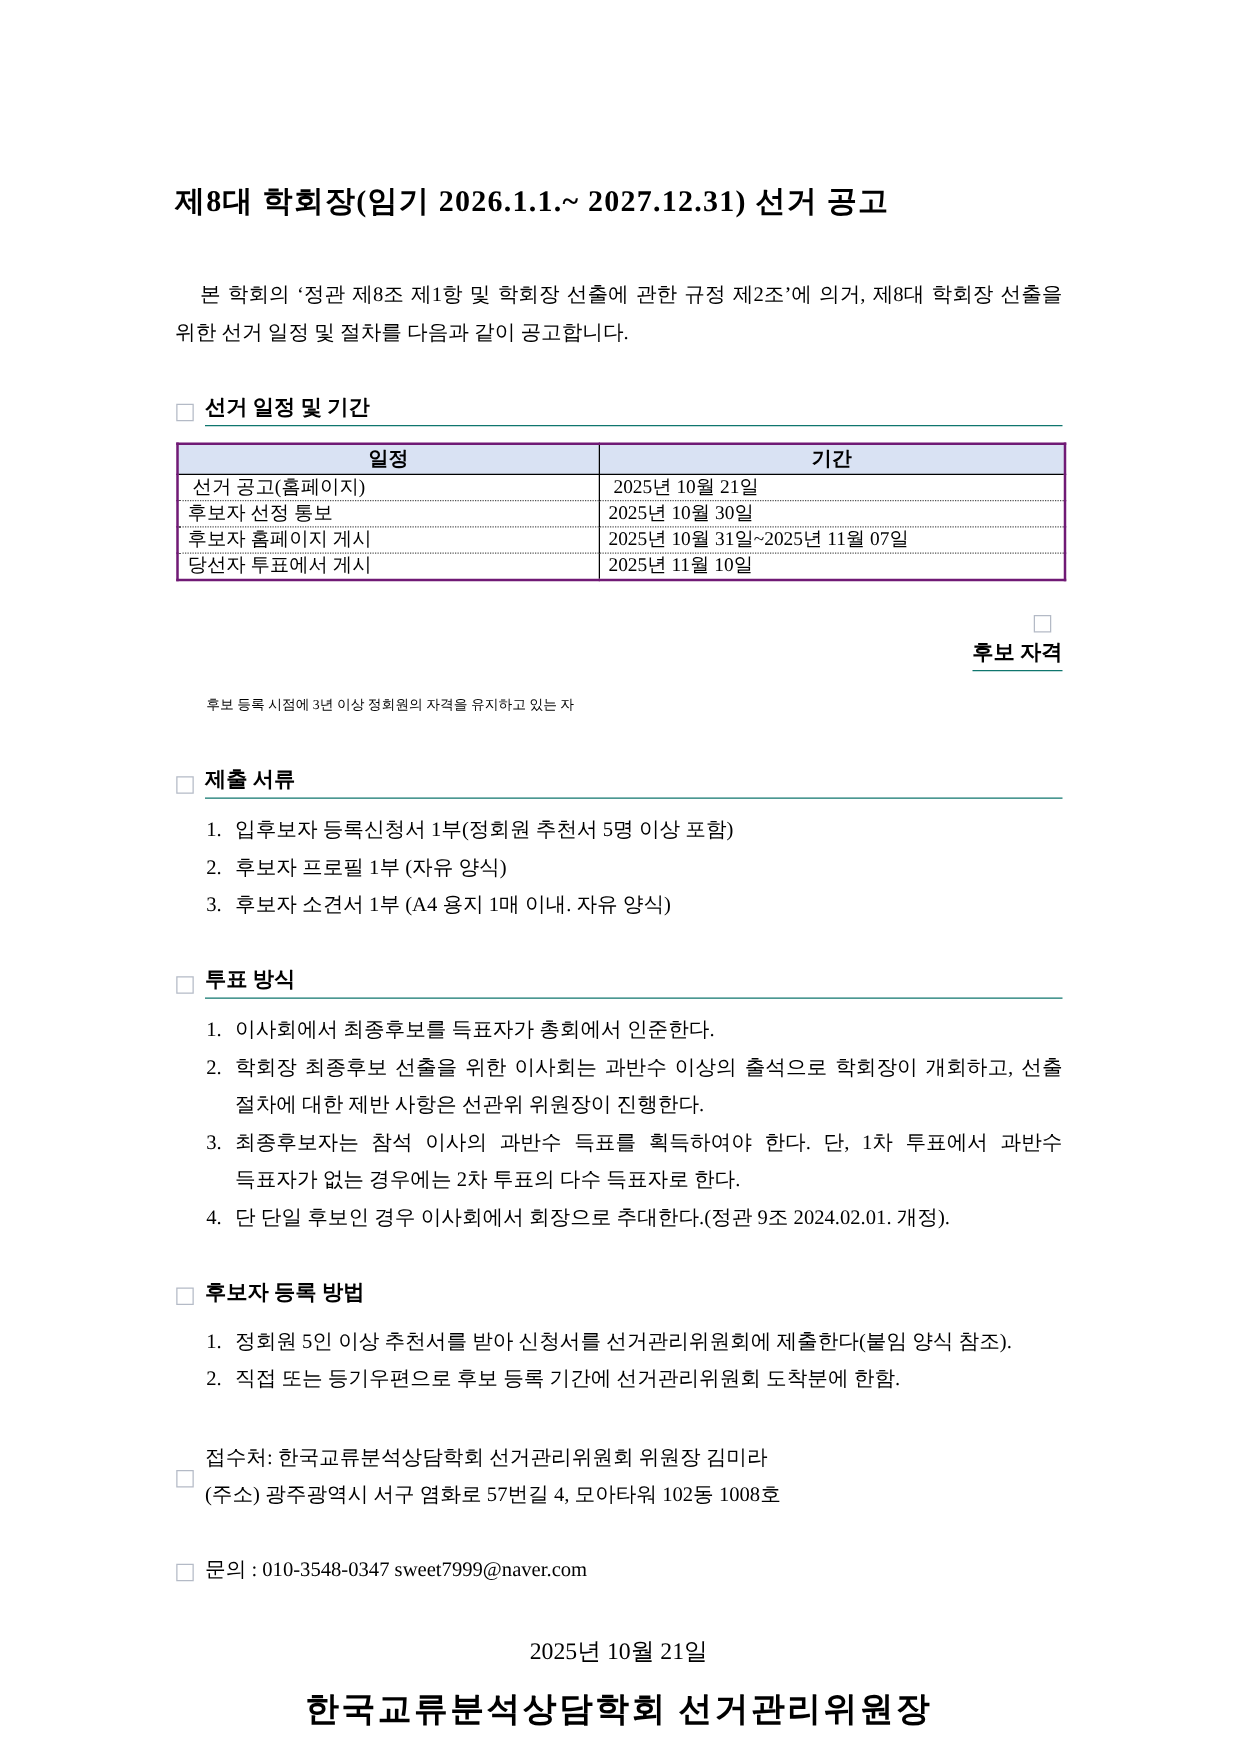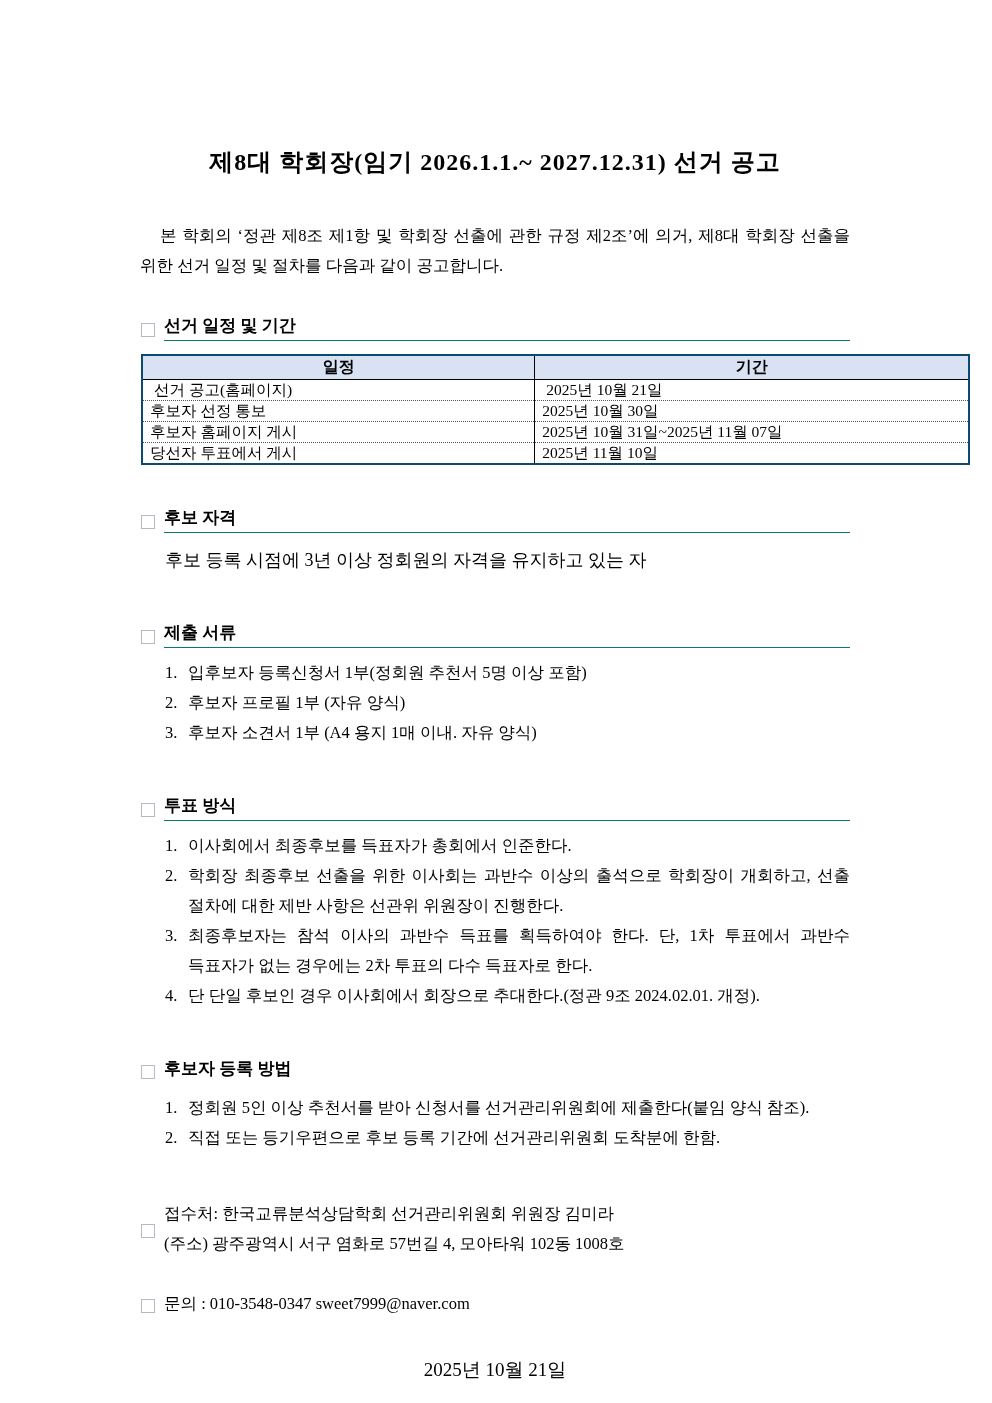--- a/index.html
+++ b/index.html
@@ -15,21 +15,20 @@
     position: relative;
     overflow: hidden;
   }
   .page {
     width: 710px;
     margin: 0;
     padding: 143px 142px 0 140px;
   }
   
   .doc-title {
-    text-align: center;
     font-size: 24px;
     font-weight: bold;
     letter-spacing: 1px;
     margin: 0 0 40px 0;
     line-height: 38px;
   }
   
   .intro {
     font-size: 16.5px;
     line-height: 30px;
@@ -59,24 +58,24 @@
     font-weight: bold;
     line-height: 24px;
     padding-bottom: 2px;
     border-bottom: 1px solid #0f766e;
   }
   .sec-title.no-line {
     border-bottom: none;
   }
   
   table.schedule {
-    width: 829px;
+    width: 712px;
     margin: 13px 0 0 1px;
     border-collapse: collapse;
-    border: 2px solid #0c4a6e;
+    border: 2px solid #701a75;
     font-size: 15.5px;
   }
   table.schedule th {
     background: #d9e2f3;
     font-weight: bold;
     text-align: center;
     border-bottom: 1px solid #000000;
     padding: 1px 4px;
     height: 21px;
     font-size: 16px;
@@ -89,38 +88,38 @@
     line-height: 20px;
     white-space: nowrap;
   }
   table.schedule tr > *:first-child {
     border-right: 1px solid #000000;
     width: 47.5%;
   }
   table.schedule tbody tr:first-child td { border-top: none; padding-left: 11px; }
   
   .body-line {
-    font-size: 18px;
+    font-size: 11px;
     line-height: 30px;
     margin: 0;
     padding-left: 25px;
     word-break: keep-all;
   }
   
   .num-list { margin: 10px 0 0 0; padding-left: 25px; }
   .num-item {
     display: flex;
     font-size: 16.5px;
     line-height: 30px;
   }
   .li-num { flex: none; width: 23px; }
   .li-text { flex: 1; text-align: justify; word-break: keep-all; }
   
-  .sp-after-table   { margin-top: 41px; }
-  .sp-section       { margin-top: 46px; }
+  .sp-after-table   { margin-top: 27px; flex-direction: column; }
+  .sp-section       { margin-top: 33px; }
   .sp-small         { margin-top: 12px; }
   
   .flag-block {
     display: flex;
     align-items: center;
     font-size: 16.5px;
     line-height: 30px;
   }
   .flag-block .checkbox { margin-top: 8px; }
   .flag-text { flex: 1; word-break: keep-all; }

